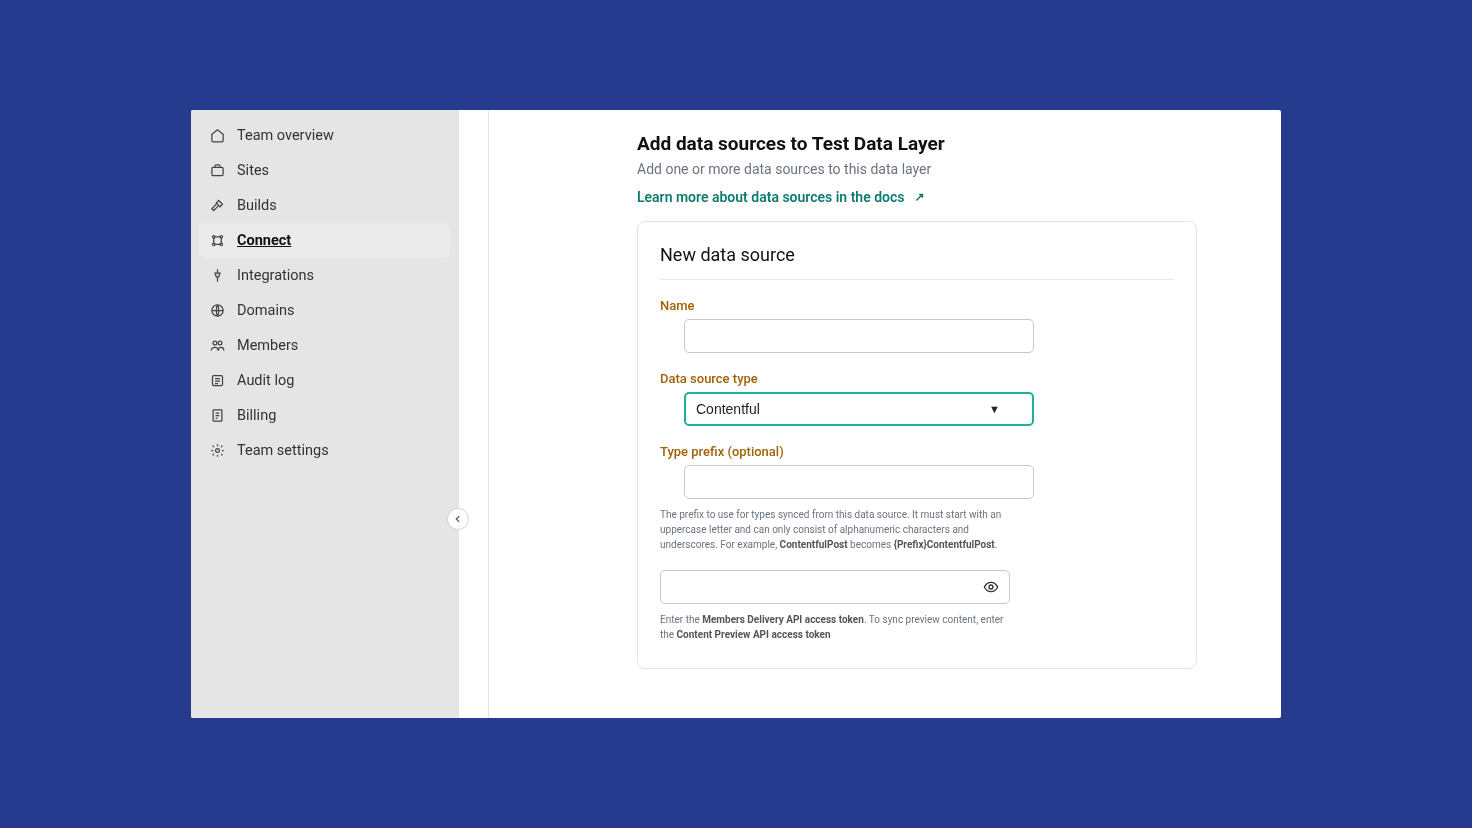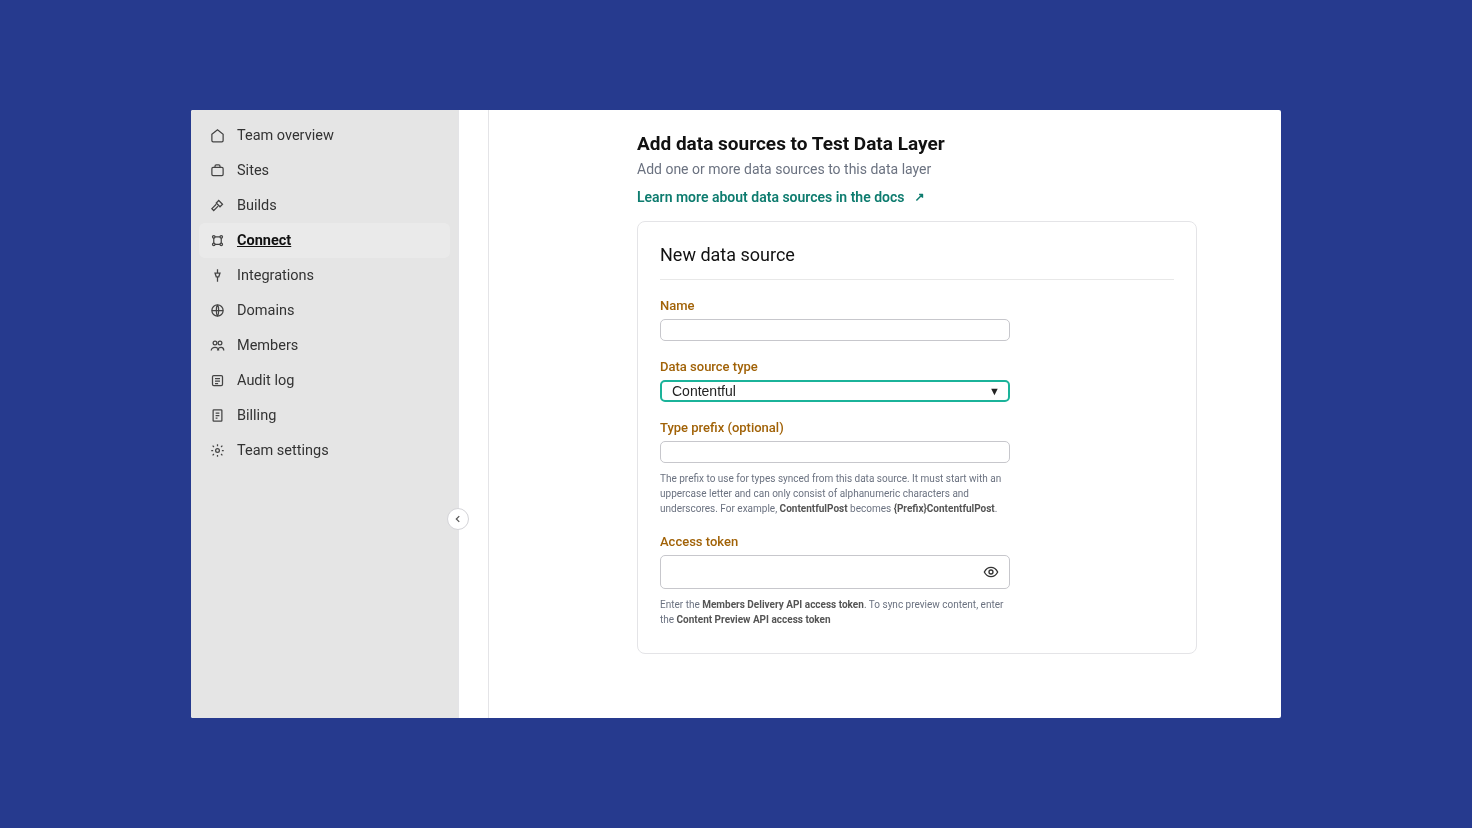--- a/index.html
+++ b/index.html
@@ -126,26 +126,27 @@
     }
     .field-label {
       font-size: 13px;
       color: #a16207;
       font-weight: 500;
       margin-bottom: 6px;
       display: block;
     }
     .text-input, .select-input {
       width: 100%;
-      height: 22px;
+      height: 34px;
       border: 1px solid #c7c7cc;
       border-radius: 5px;
       padding: 0 10px;
       font-size: 14px;
       background: #fff;
+      margin-left: 24px;
     }
     .select-wrap {
       position: relative;
     }
     .select-input {
       border: 2px solid #1bb39a;
       padding-right: 30px;
       appearance: none;
       -webkit-appearance: none;
       font-weight: 500;
@@ -343,21 +344,20 @@
 
         <div class="field" style="margin-bottom:6px">
           <label class="field-label">Type prefix (optional)</label>
           <input type="text" class="text-input" value="" style="">
         </div>
         <p class="help-text">
           <span>The prefix to use for types synced from this data source. It must start with an uppercase letter and can only consist of alphanumeric characters and underscores. For example, </span><strong>ContentfulPost</strong><span> becomes </span><strong>{Prefix}ContentfulPost</strong><span>.</span>
         </p>
 
         <div class="field" style="margin-top:18px;margin-bottom:6px">
-          <label class="field-label">Access token</label>
           <div class="token-wrap">
             <input type="password" class="token-input" value="" style="">
             <button class="eye-button">
               <svg width="16" height="16" viewBox="0 0 24 24" fill="none" stroke="#333" stroke-width="2">
                   <path d="M2 12s3.5-7 10-7 10 7 10 7-3.5 7-10 7S2 12 2 12z"></path>
                   <circle cx="12" cy="12" r="3"></circle>
                 </svg>
             </button>
           </div>
         </div>

